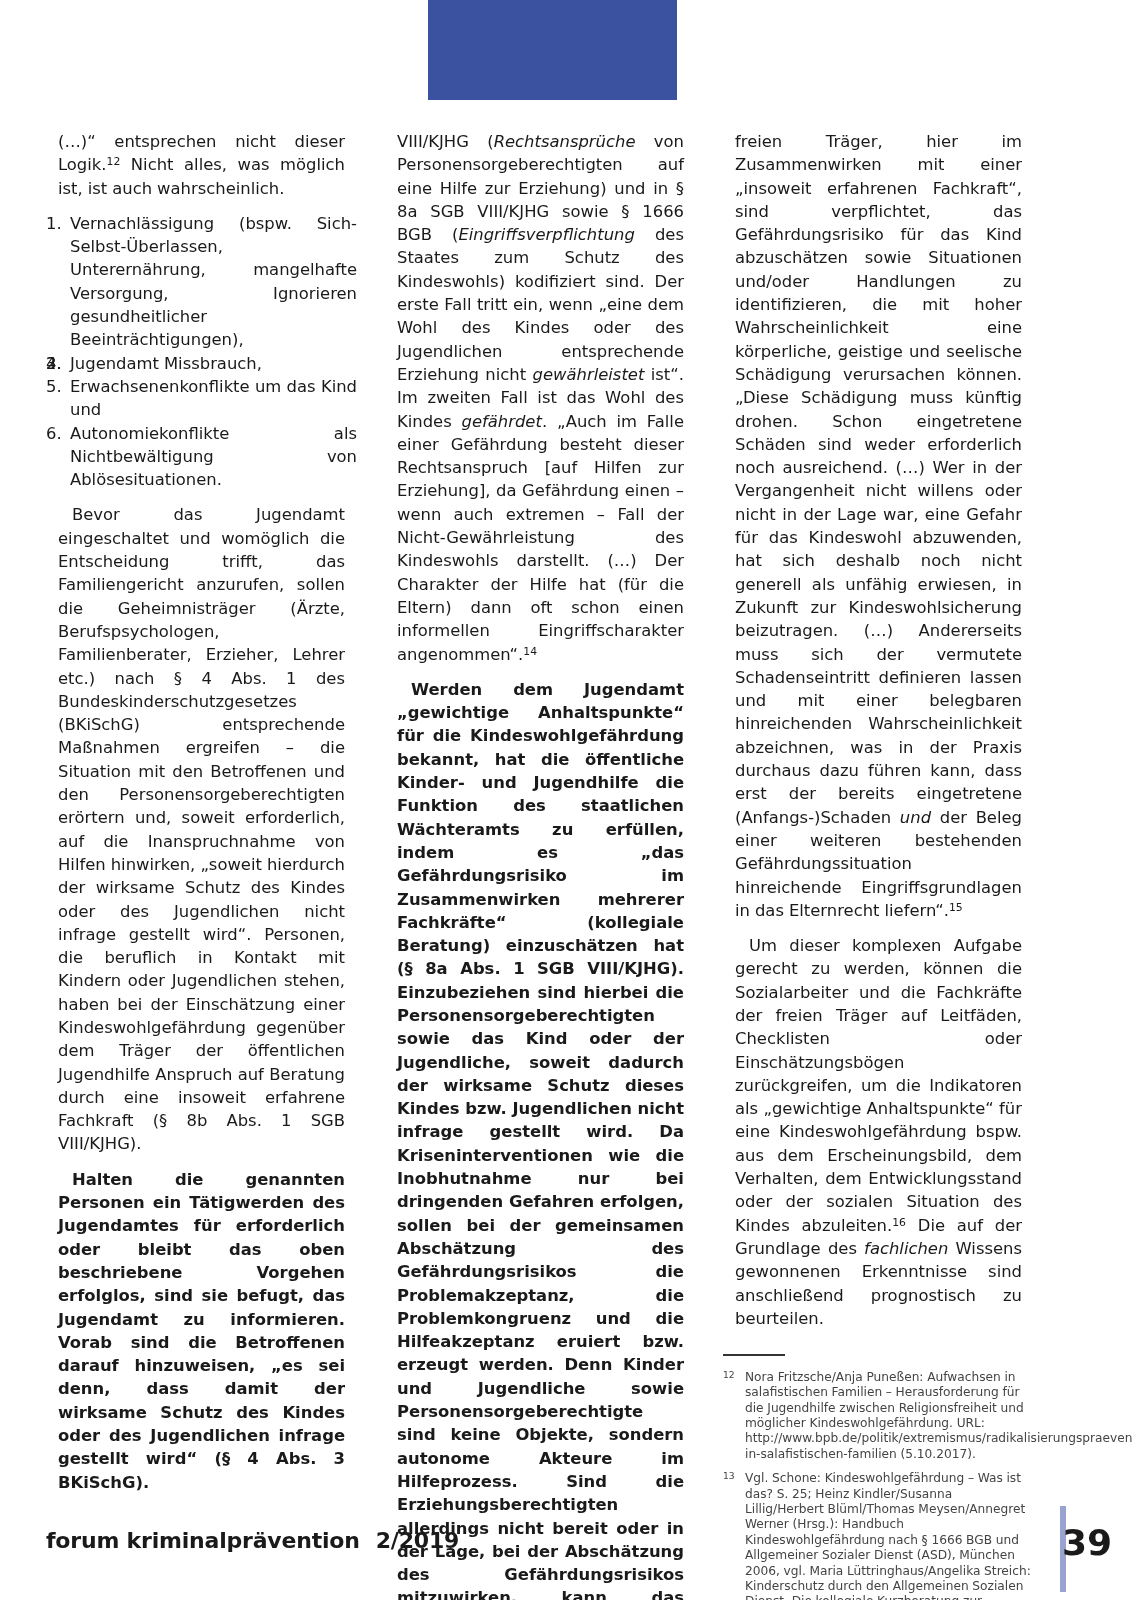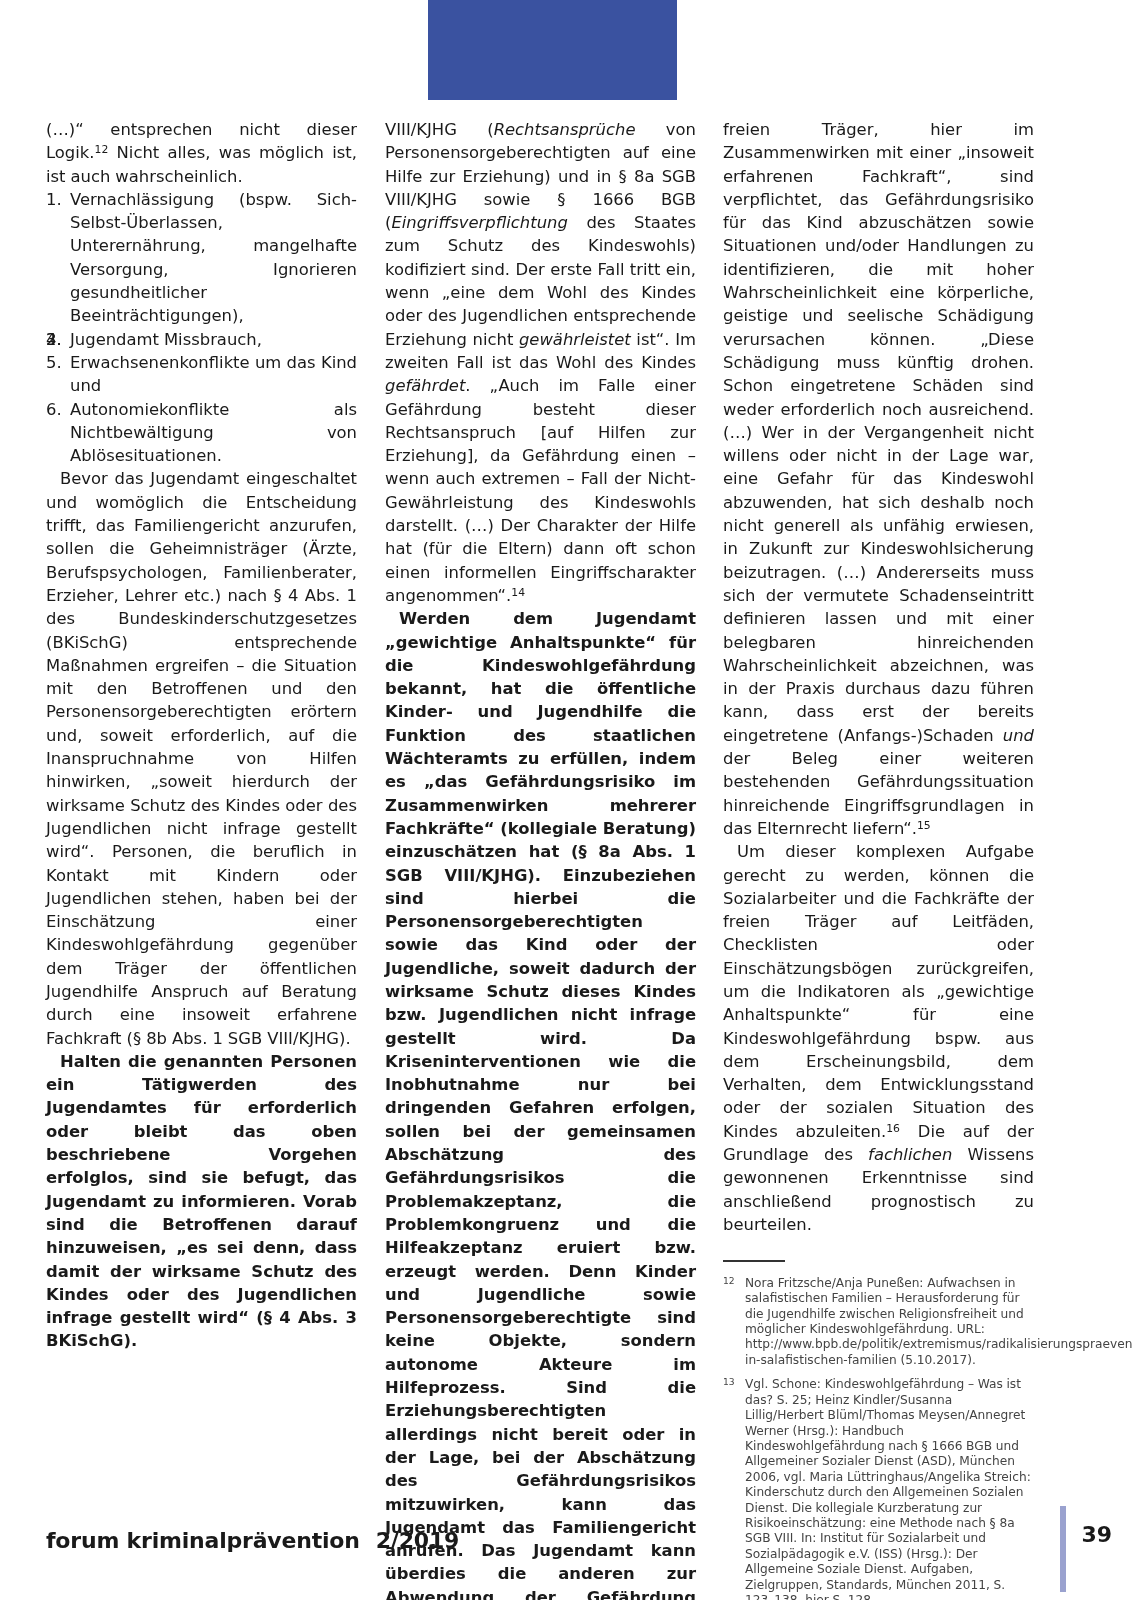--- a/index.html
+++ b/index.html
@@ -69,21 +69,21 @@
     line-height: 23.3px;
     text-align: justify;
     hyphens: manual;
     word-spacing: -0.2px;
   }
   #col-1 { left: 46px; }
   #col-2 { left: 385px; }
   #col-3 { left: 723px; }
 
   .col p {
-    margin: 0;
+    margin: 12px;
     text-indent: 14px;
   }
   .col p.noindent {
     text-indent: 0;
   }
   .col p:last-child {
     text-align: justify;
     font-weight: bold;
   }
   .col i, .col em {
@@ -165,21 +165,21 @@
     right: 66px;
     top: 24px;
     width: 6px;
     height: 86px;
     background: #9aa2cf;
   }
   .footer-pageno {
     position: absolute;
     right: 20px;
     top: 40px;
-    font-size: 22px;
+    font-size: 36px;
     font-weight: bold;
     color: #1a1a1a;
   }
 </style>
 </head>
 <body>
 
 <div class="page-header">
   <div class="header-block"></div>
 </div>

